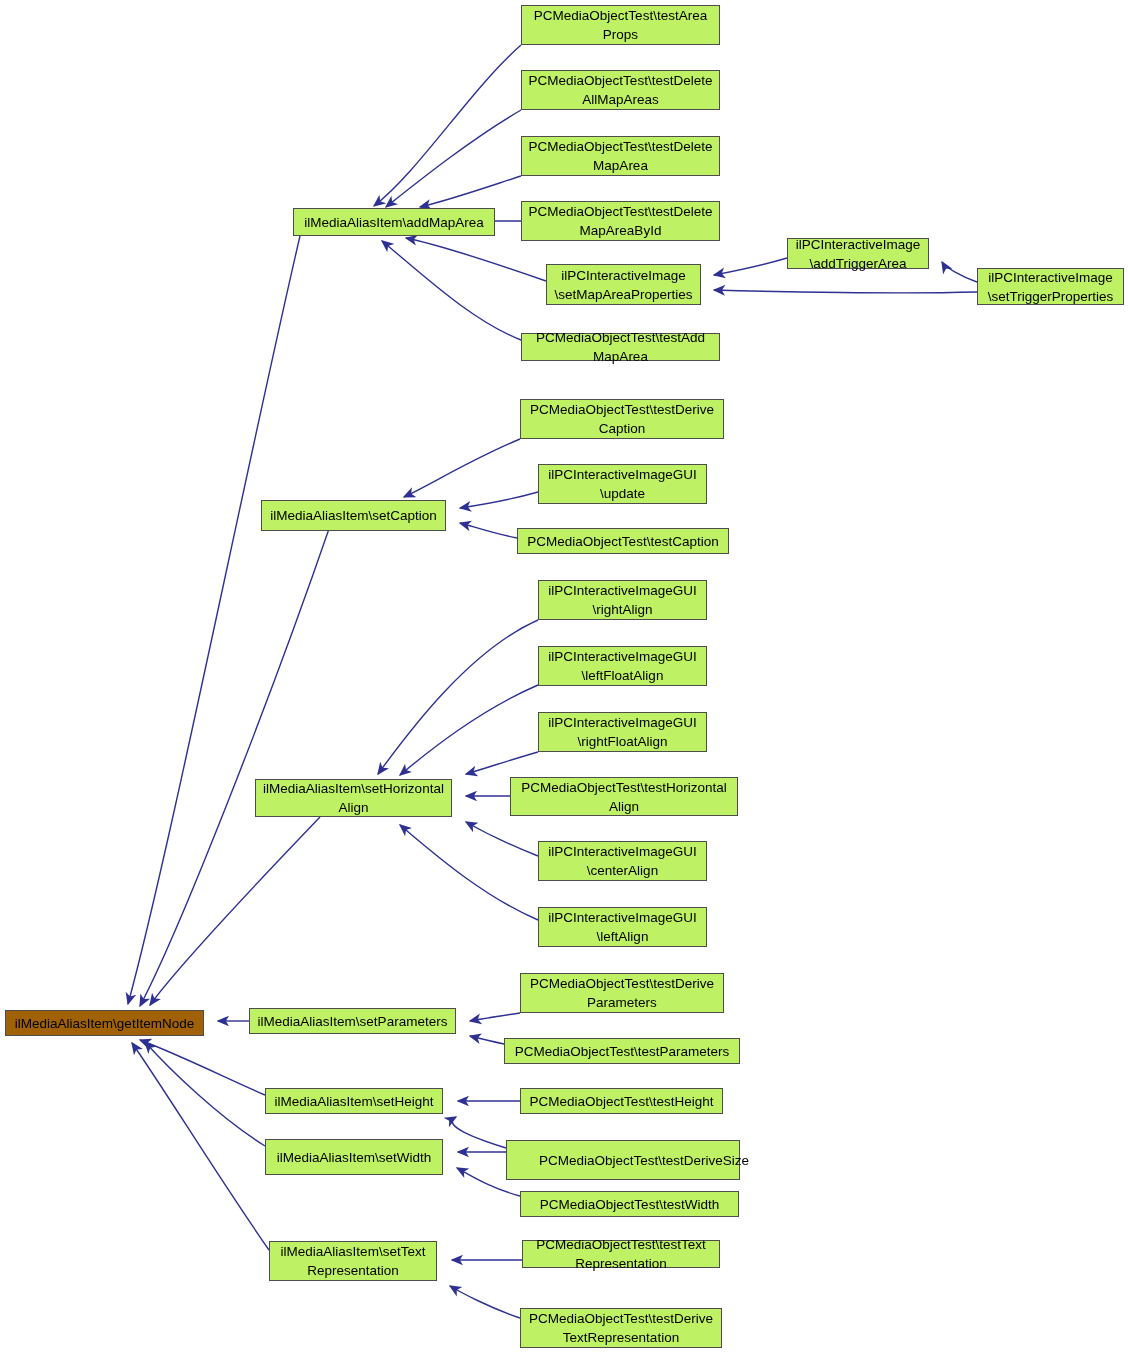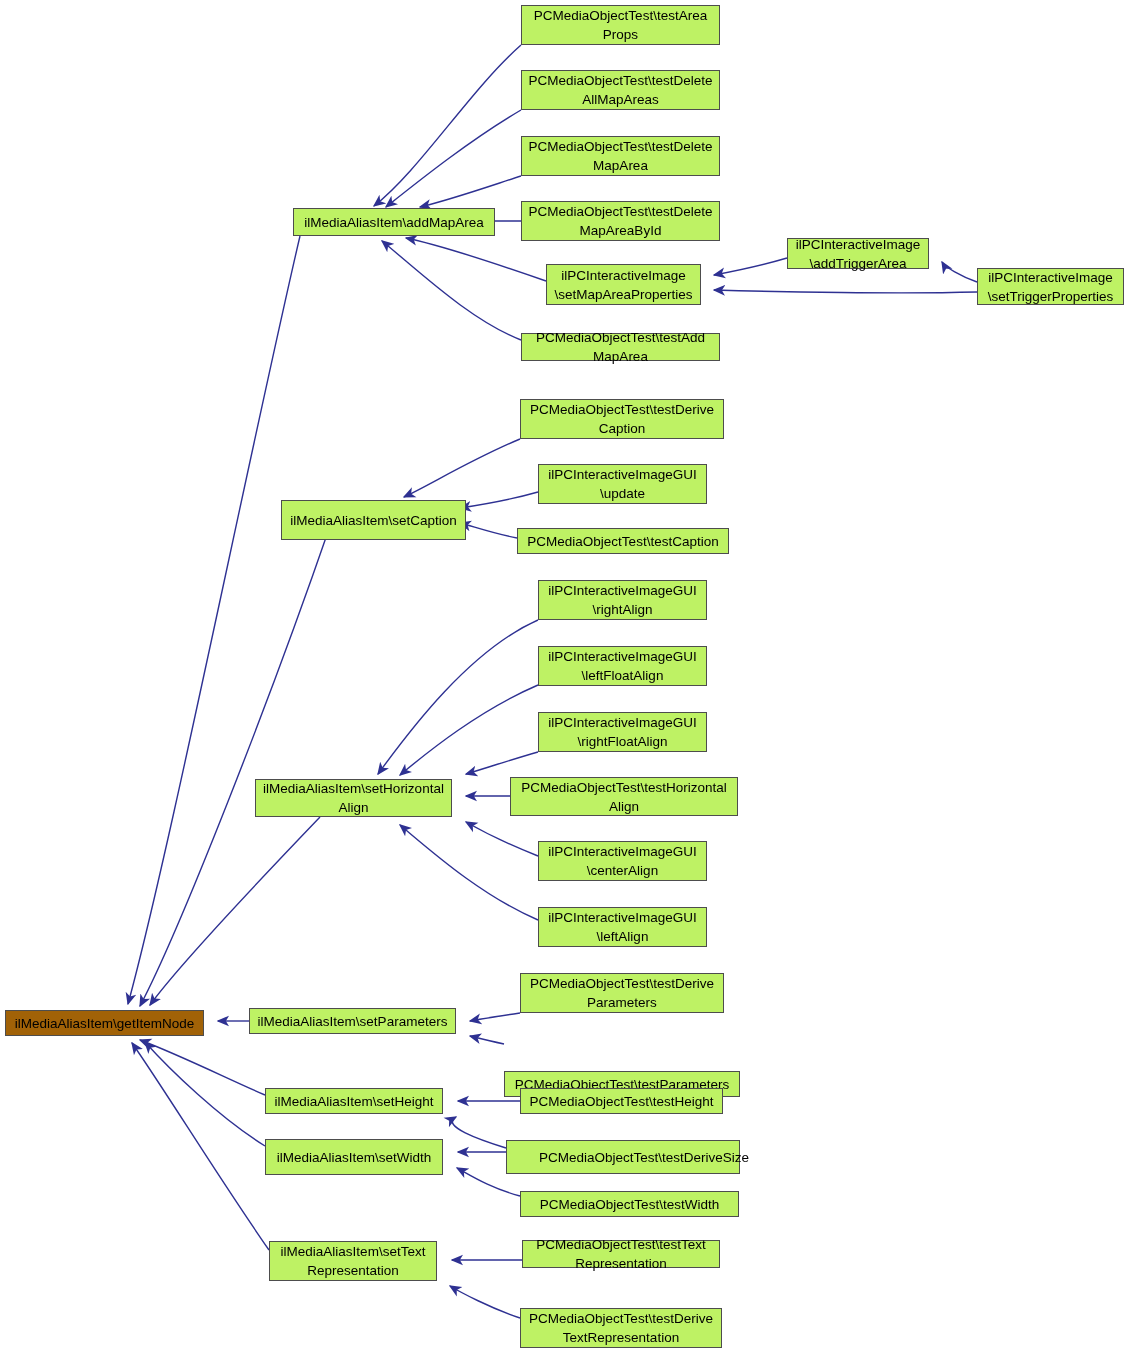--- a/index.html
+++ b/index.html
@@ -88,21 +88,21 @@
       <div class="node" style="left: 521px; top: 201px; width: 199px; height: 40px;">PCMediaObjectTest\testDelete
 MapAreaById</div>
       <div class="node" style="left: 546px; top: 264px; width: 155px; height: 41px;">ilPCInteractiveImage
 \setMapAreaProperties</div>
       <div class="node" style="left: 521px; top: 333px; width: 199px; height: 28px;">PCMediaObjectTest\testAdd
 MapArea</div>
       <div class="node" style="left: 787px; top: 238px; width: 142px; height: 31px;">ilPCInteractiveImage
 \addTriggerArea</div>
       <div class="node" style="left: 977px; top: 268px; width: 147px; height: 37px;">ilPCInteractiveImage
 \setTriggerProperties</div>
-      <div class="node" style="left: 261px; top: 500px; width: 185px; height: 40px; margin-left: 20px;">ilMediaAliasItem\setCaption</div>
+      <div class="node" style="left: 261px; top: 500px; width: 185px; height: 31px;">ilMediaAliasItem\setCaption</div>
       <div class="node" style="left: 520px; top: 399px; width: 204px; height: 40px;">PCMediaObjectTest\testDerive
 Caption</div>
       <div class="node" style="left: 538px; top: 464px; width: 169px; height: 40px;">ilPCInteractiveImageGUI
 \update</div>
       <div class="node" style="left: 517px; top: 528px; width: 212px; height: 26px;">PCMediaObjectTest\testCaption</div>
       <div class="node" style="left: 255px; top: 779px; width: 197px; height: 38px;">ilMediaAliasItem\setHorizontal
 Align</div>
       <div class="node" style="left: 538px; top: 580px; width: 169px; height: 40px;">ilPCInteractiveImageGUI
 \rightAlign</div>
       <div class="node" style="left: 538px; top: 646px; width: 169px; height: 40px;">ilPCInteractiveImageGUI
@@ -111,25 +111,25 @@
 \rightFloatAlign</div>
       <div class="node" style="left: 510px; top: 777px; width: 228px; height: 39px;">PCMediaObjectTest\testHorizontal
 Align</div>
       <div class="node" style="left: 538px; top: 841px; width: 169px; height: 40px;">ilPCInteractiveImageGUI
 \centerAlign</div>
       <div class="node" style="left: 538px; top: 907px; width: 169px; height: 40px;">ilPCInteractiveImageGUI
 \leftAlign</div>
       <div class="node" style="left: 249px; top: 1008px; width: 207px; height: 26px;">ilMediaAliasItem\setParameters</div>
       <div class="node" style="left: 520px; top: 973px; width: 204px; height: 40px;">PCMediaObjectTest\testDerive
 Parameters</div>
-      <div class="node" style="left: 504px; top: 1038px; width: 236px; height: 26px; margin-top: 33px;">PCMediaObjectTest\testParameters</div>
+      <div class="node" style="left: 504px; top: 1038px; width: 236px; height: 26px;">PCMediaObjectTest\testParameters</div>
       <div class="node" style="left: 265px; top: 1088px; width: 178px; height: 26px;">ilMediaAliasItem\setHeight</div>
       <div class="node" style="left: 520px; top: 1088px; width: 203px; height: 26px;">PCMediaObjectTest\testHeight</div>
       <div class="node" style="left: 265px; top: 1139px; width: 178px; height: 36px;">ilMediaAliasItem\setWidth</div>
-      <div class="node" style="left: 506px; top: 1140px; width: 234px; height: 34px; padding-left: 42px;">PCMediaObjectTest\testDeriveSize</div>
+      <div class="node" style="left: 506px; top: 1140px; width: 234px; height: 40px; padding-left: 42px;">PCMediaObjectTest\testDeriveSize</div>
       <div class="node" style="left: 520px; top: 1191px; width: 219px; height: 26px;">PCMediaObjectTest\testWidth</div>
       <div class="node" style="left: 269px; top: 1241px; width: 168px; height: 40px;">ilMediaAliasItem\setText
 Representation</div>
       <div class="node" style="left: 522px; top: 1240px; width: 198px; height: 28px;">PCMediaObjectTest\testText
 Representation</div>
       <div class="node" style="left: 520px; top: 1308px; width: 202px; height: 40px;">PCMediaObjectTest\testDerive
 TextRepresentation</div>
     </div>
 </div>
 

